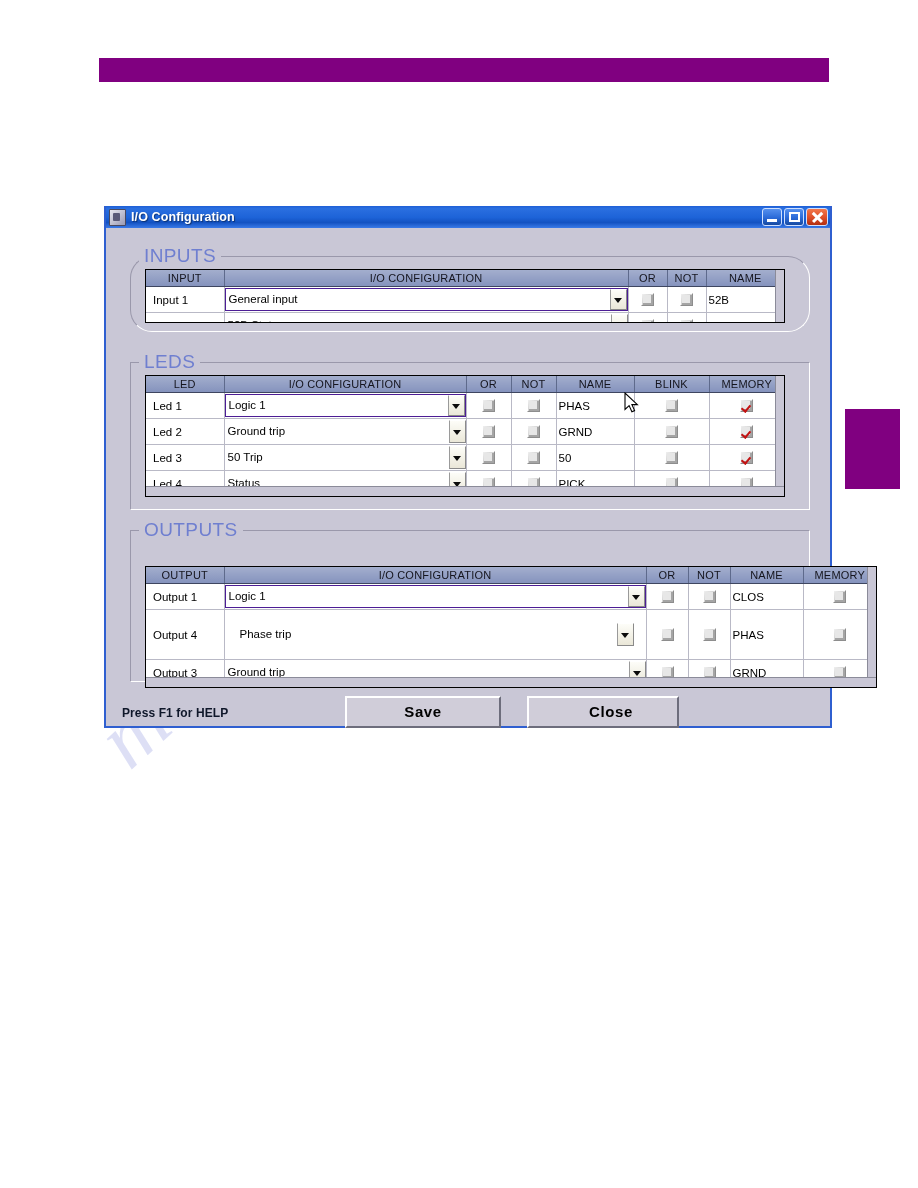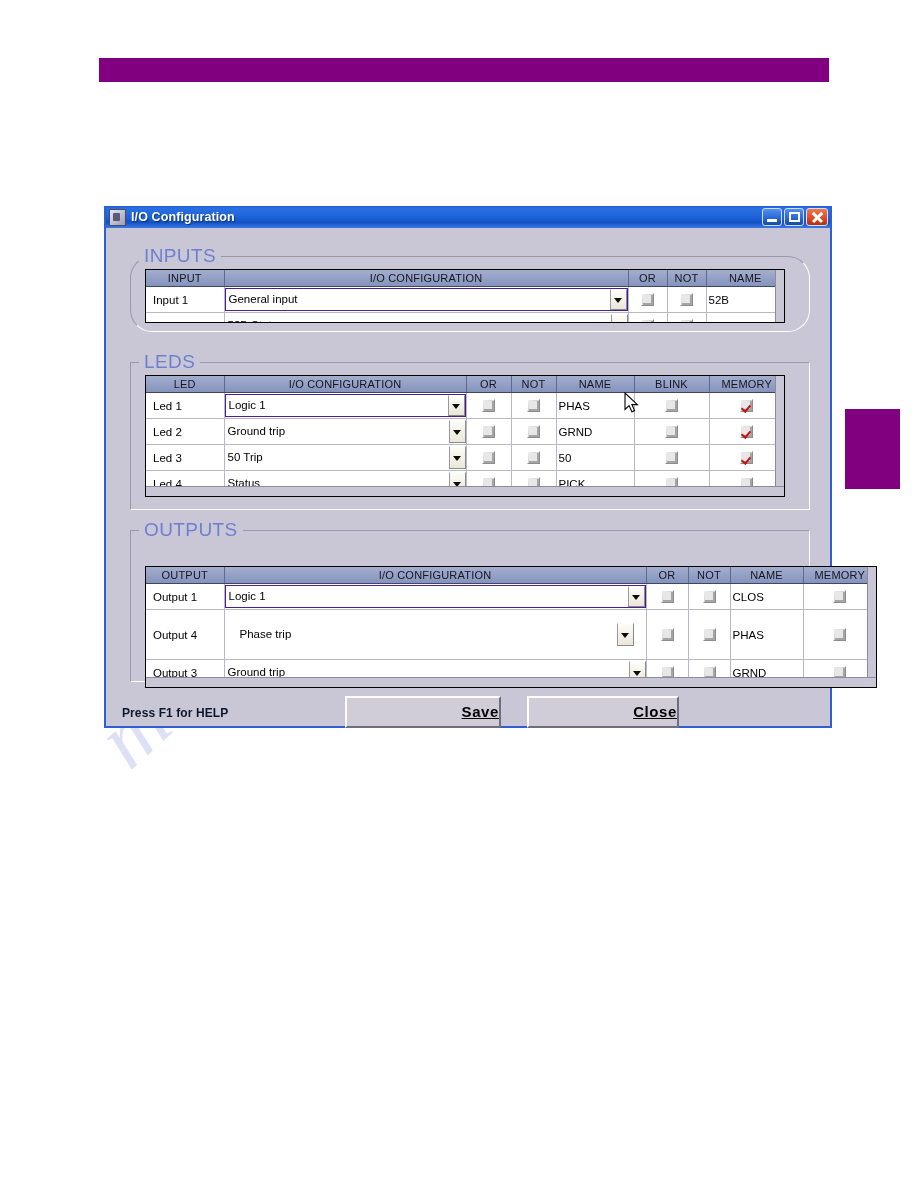--- a/index.html
+++ b/index.html
@@ -309,25 +309,24 @@
     position: absolute;
     background: #d0cdd9;
     border-top: 2px solid #ffffff;
     border-left: 2px solid #ffffff;
     border-right: 2px solid #6d6d7c;
     border-bottom: 2px solid #6d6d7c;
     box-sizing: border-box;
     font-size: 15px;
     font-weight: bold;
     color: #000000;
-    text-align: right;
+    text-align: center;
     line-height: 28px;
     font-family: "Liberation Sans", sans-serif;
     letter-spacing: .6px;
-    text-decoration: underline;
   }
   #btn-save  { left: 239px; top: 468px; width: 156px; height: 32px; }
   #btn-close { left: 421px; top: 468px; width: 152px; height: 32px; padding-left: 16px; }
 
   
   #cursor {
     position: absolute;
     left: 624px; top: 392px;
     width: 16px; height: 24px;
     z-index: 40;

